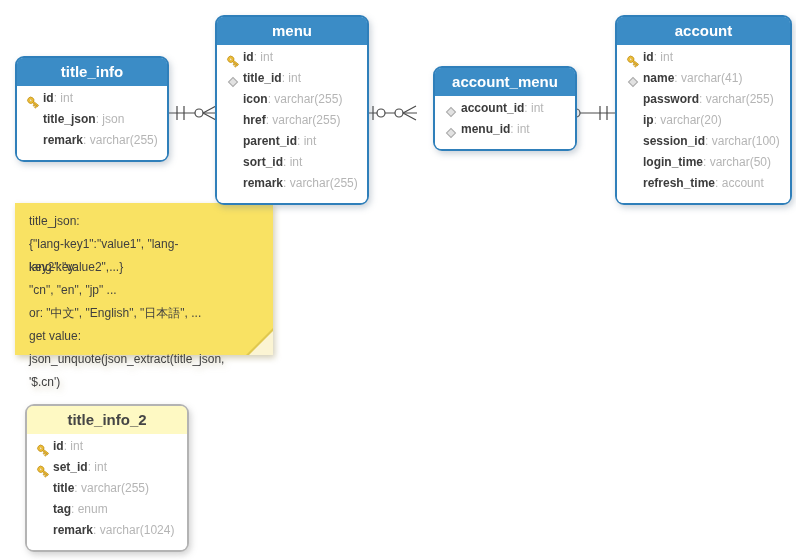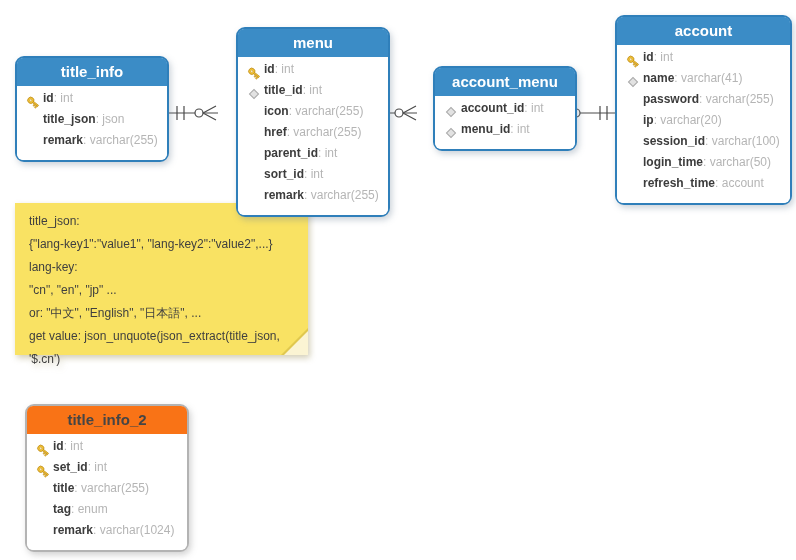--- a/index.html
+++ b/index.html
@@ -9,37 +9,37 @@
   }
 
   
   .db-table {
     position:absolute; border:2px solid; border-radius:9px; background:#ffffff;
     z-index:2; box-shadow:2px 3px 6px rgba(110,130,150,.35);
   }
   .db-table.blue { border-color:#2f7fba; }
   .db-table.blue .tbl-header { background:#3b8cc6; color:#ffffff; }
   .db-table.gray { border-color:#b3b3b3; box-shadow:2px 3px 6px rgba(130,130,130,.35); }
-  .db-table.gray .tbl-header { background:#f97316; color:#454545; }
+  .db-table.gray .tbl-header { background:#fef9c3; color:#454545; }
   .tbl-header {
     height:28px; line-height:28px; text-align:center;
     font-size:15px; font-weight:bold; border-radius:6px 6px 0 0;
   }
   .tbl-body { padding:5px 6px 6px 6px; background:#ffffff; border-radius:0 0 6px 6px; }
   .row { display:flex; height:21px; font-size:12px; white-space:nowrap; }
   .cell-icon { flex:0 0 20px; width:20px; display:flex; justify-content:center; align-items:center; }
   .fname { color:#3c3c3c; font-weight:bold; }
   .ftype { color:#b5b5b5; }
   .ftype::before { content:": "; }
 
   
   .rel-layer { position:absolute; left:0; top:0; z-index:1; }
 
   
-  .note { position:absolute; left:15px; top:203px; width:293px; height:152px; z-index:1;
+  .note { position:absolute; left:15px; top:203px; width:258px; height:152px; z-index:1;
           filter:drop-shadow(2px 3px 3px rgba(130,115,50,.35)); }
   .note-bg { position:absolute; inset:0; background:#f9e263;
              clip-path:polygon(0 0,100% 0,100% calc(100% - 24px),calc(100% - 24px) 100%,0 100%); }
   .note-fold-shadow { position:absolute; right:0; bottom:0; width:0; height:0;
              border-bottom:27px solid #e0c84f; border-left:27px solid transparent; }
   .note-fold { position:absolute; right:0; bottom:0; width:0; height:0;
              border-bottom:24px solid #fbf4d3; border-left:24px solid transparent; }
   .note-text { position:absolute; left:14px; top:7px; right:28px;
              font-size:12px; color:#3f3f3f; line-height:23px; }
   .note-line { height:23px; }
@@ -97,21 +97,21 @@
         <span class="ftype">json</span>
       </div>
       <div class="row">
         <span class="cell-icon"></span>
         <span class="fname">remark</span>
         <span class="ftype">varchar(255)</span>
       </div>
     </div>
   </div>
 
-  <div class="db-table blue" style="left:215px; top:27px; width:150px;margin-left:21px;">
+  <div class="db-table blue" style="left:215px; top:15px; width:150px;">
     <div class="tbl-header">menu</div>
     <div class="tbl-body">
       <div class="row">
         <span class="cell-icon">
             <svg width="14" height="14" viewBox="0 0 14 14">
               <g transform="rotate(38 7 7)">
                 <rect x="6" y="6.2" width="7.4" height="1.7" fill="#f2c335" stroke="#c09022" stroke-width="0.7"></rect>
                 <rect x="9.2" y="7.6" width="1.2" height="2.1" fill="#f2c335" stroke="#c09022" stroke-width="0.7"></rect>
                 <rect x="11.5" y="7.6" width="1.3" height="2.7" fill="#f2c335" stroke="#c09022" stroke-width="0.7"></rect>
                 <circle cx="4.2" cy="7" r="3.1" fill="#f2c335" stroke="#c09022" stroke-width="0.8"></circle>

